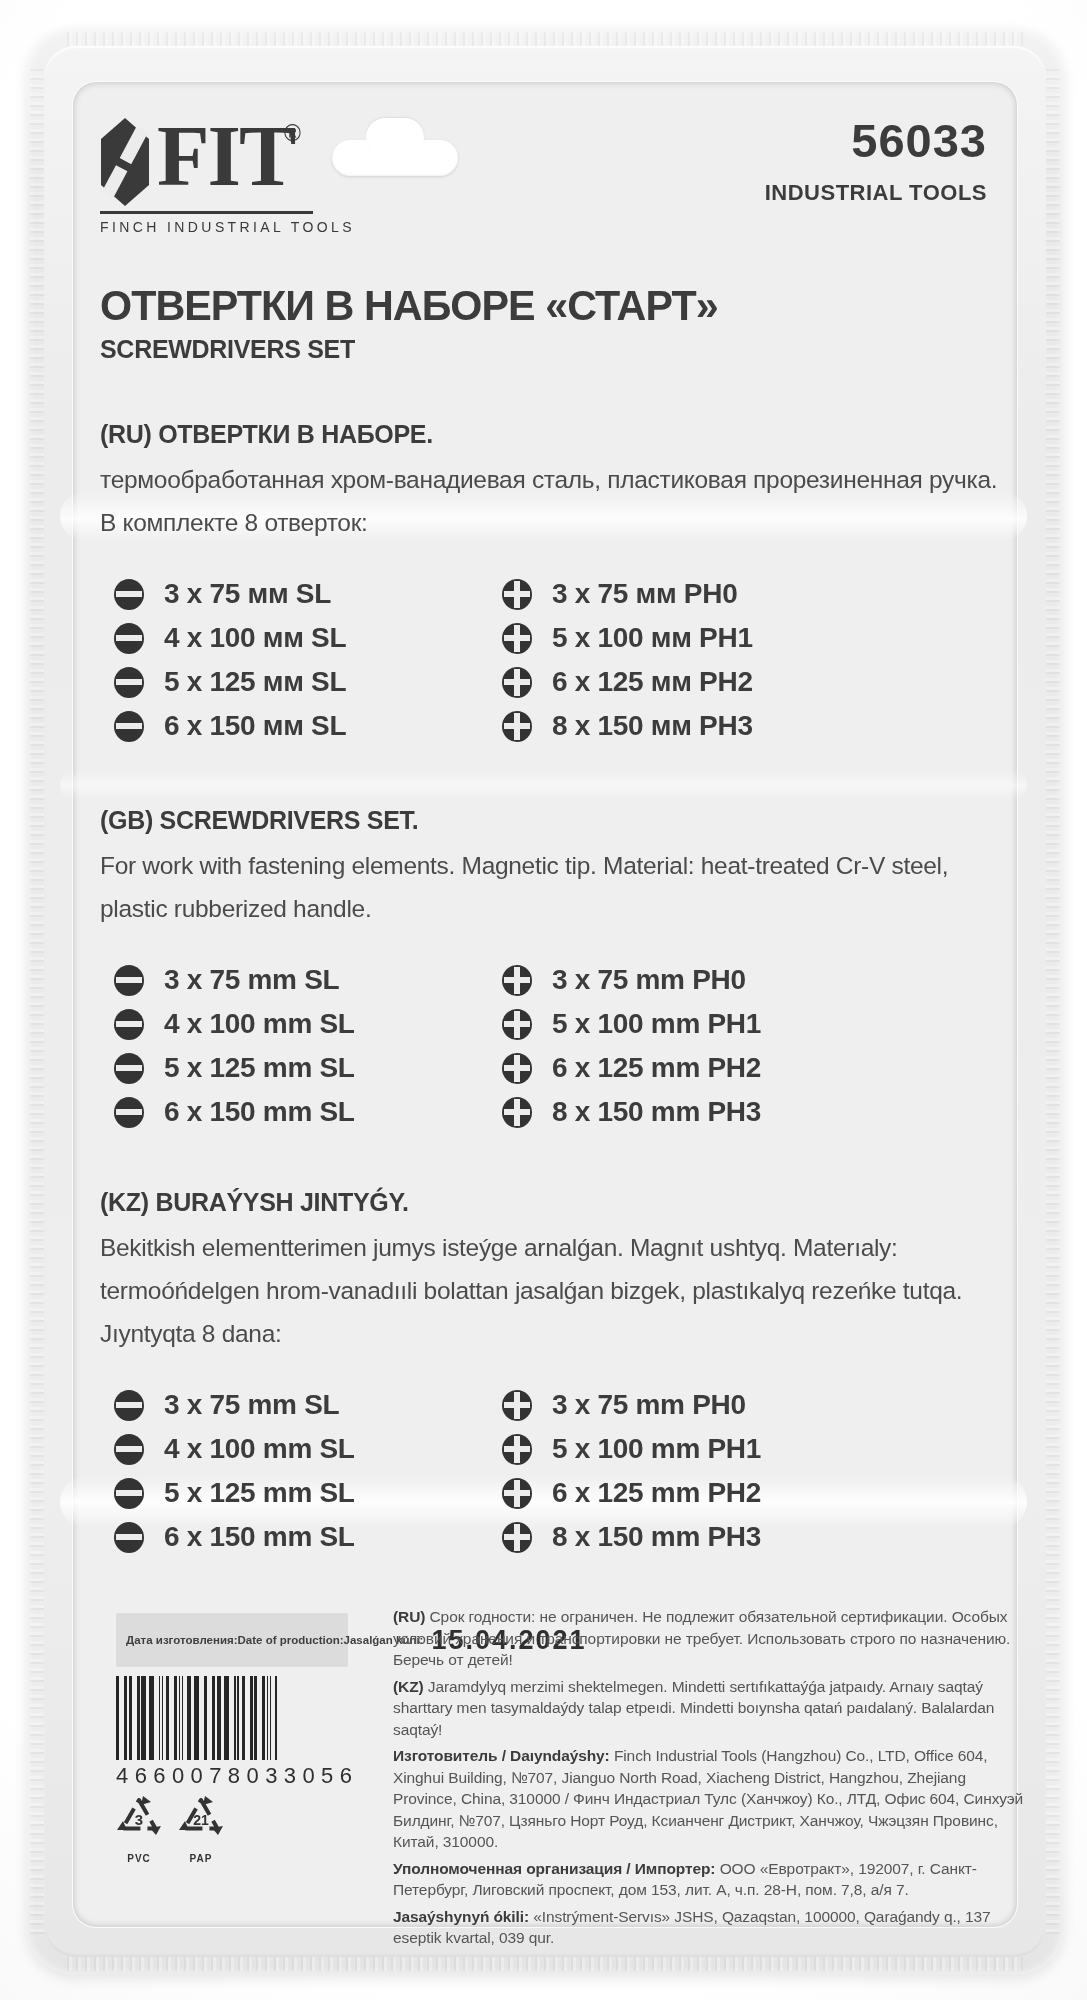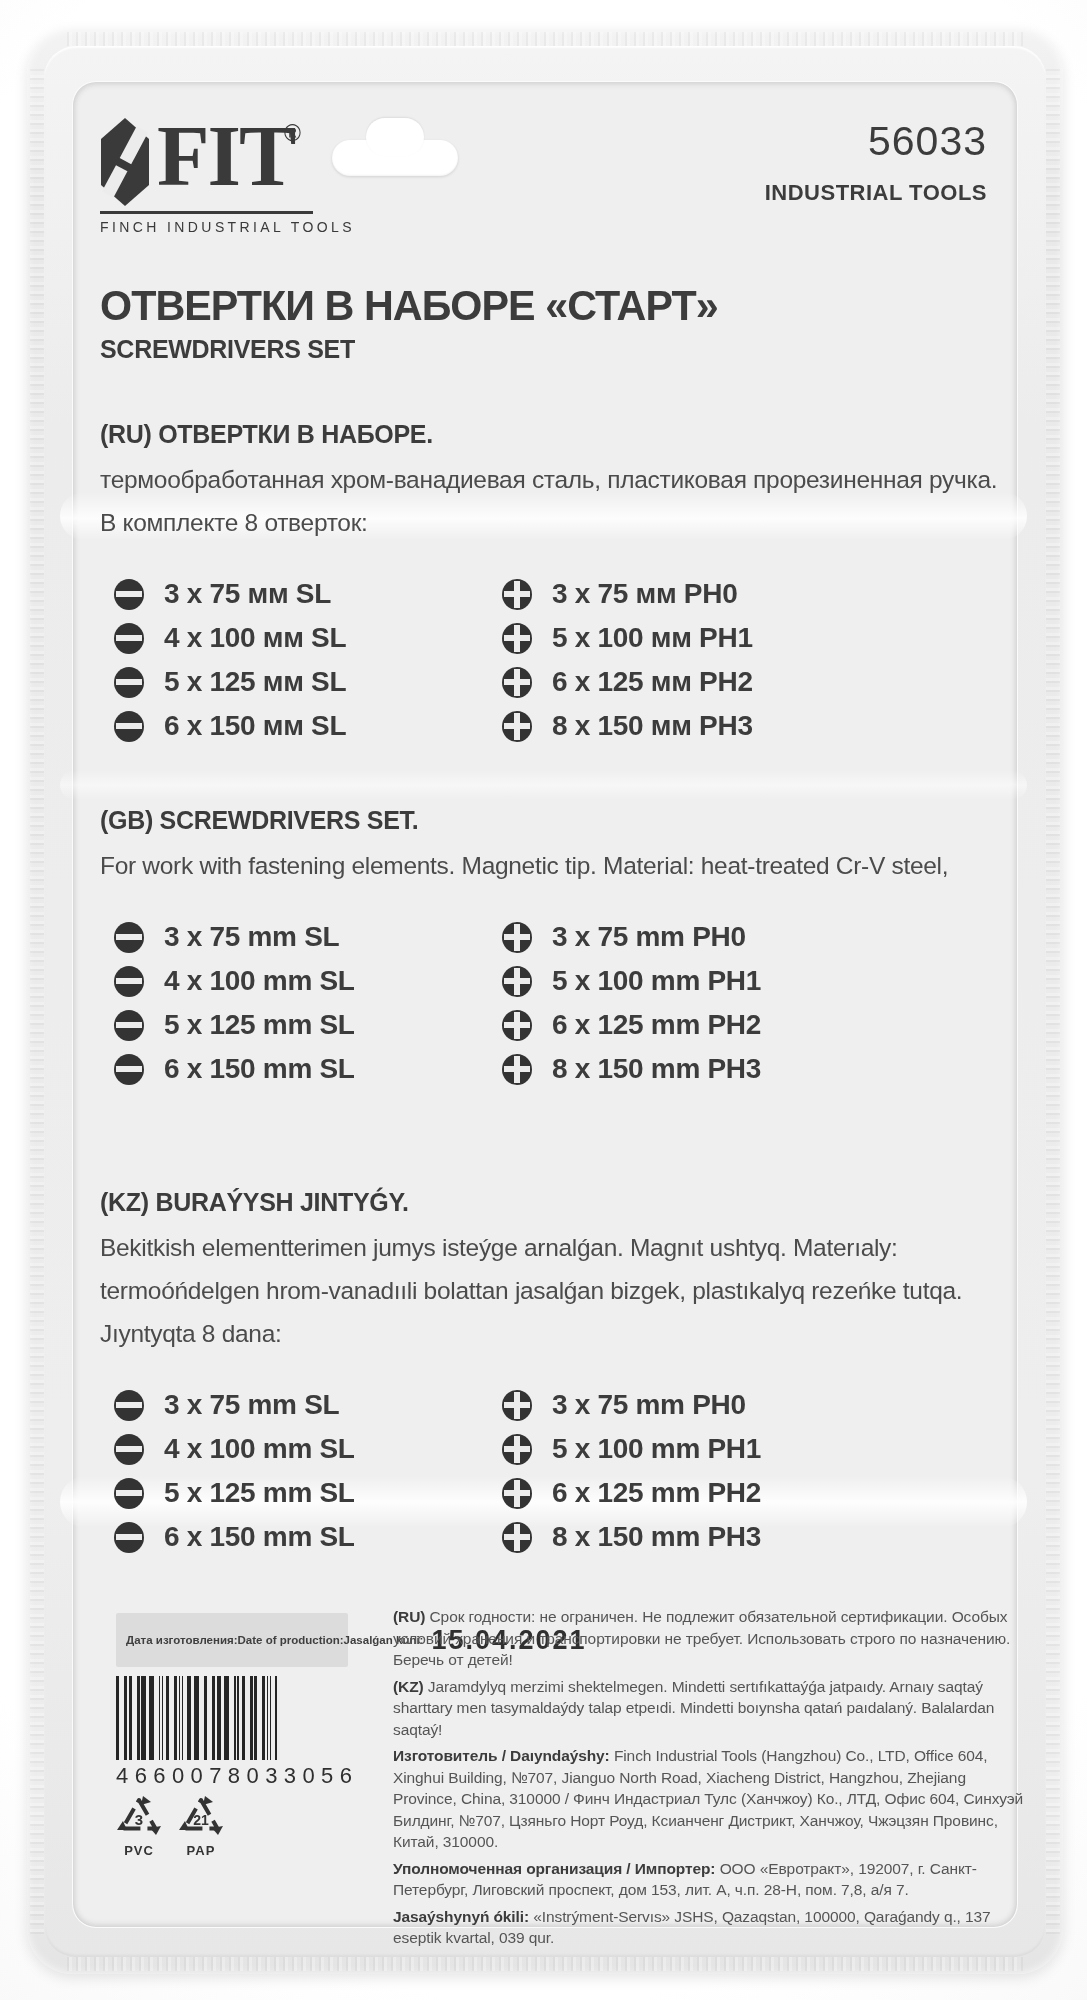--- a/index.html
+++ b/index.html
@@ -56,21 +56,21 @@
   .logo-sub{position:absolute;left:0;top:107px;font-size:14px;letter-spacing:3.4px;color:#3a3a3a;white-space:nowrap;}
 
   
   .hang-hole{position:absolute;left:332px;top:30px;width:126px;height:36px;background:#ffffff;
     border-radius:18px;box-shadow:0 1px 3px rgba(0,0,0,.12), inset 0 -1px 2px rgba(0,0,0,.05);}
   .hang-hole::before{content:"";position:absolute;left:50%;top:-22px;margin-left:-29px;width:58px;height:38px;
     background:#ffffff;border-radius:19px;box-shadow:0 -1px 2px rgba(0,0,0,.08);}
 
   
   .sku-block{position:absolute;right:0;top:4px;text-align:right;}
-  .sku-number{font-size:41px;font-weight:normal;letter-spacing:1px;color:#3c3c3c;line-height:50px;}
+  .sku-number{font-size:47px;font-weight:bold;letter-spacing:1px;color:#3c3c3c;line-height:50px;}
   .sku-brand{font-size:22px;font-weight:bold;letter-spacing:.5px;color:#3c3c3c;margin-top:14px;}
 
   
   .product-title{top:281px;left:0;font-size:43px;font-weight:bold;letter-spacing:-1px;color:#3c3c3c;
     transform:scaleX(.96);transform-origin:left;white-space:nowrap;}
   .product-subtitle{top:335px;left:0;font-size:25px;font-weight:bold;letter-spacing:-.3px;color:#3c3c3c;}
 
   
   .lang-block{left:0;right:0;}
   .lang-heading{font-size:25px;font-weight:bold;color:#3c3c3c;letter-spacing:-.3px;margin:0 0 9px 0;}
@@ -91,21 +91,21 @@
 
   .barcode{top:1676px;left:16px;width:236px;}
   .barcode-bars{height:84px;display:flex;align-items:stretch;}
   .barcode-bars .bar{background:#262626;height:100%;}
   .barcode-bars .gap{height:100%;}
   .barcode-digits{margin-top:3px;display:flex;justify-content:space-between;font-size:22px;color:#2f2f2f;}
 
   .recycle-row{top:1795px;left:16px;display:flex;gap:16px;}
   .recycle{display:flex;flex-direction:column;align-items:center;width:46px;}
   .recycle svg{display:block;}
-  .recycle-label{font-size:13px;font-weight:bold;letter-spacing:1px;color:#333;margin-top:6px;}
+  .recycle-label{font-size:10px;font-weight:bold;letter-spacing:1px;color:#333;margin-top:16px;}
 
   .legal{top:1606px;left:278px;width:632px;font-size:15.5px;line-height:21.5px;color:#555555;letter-spacing:-.1px;margin-left:15px;}
   .legal p{margin:0 0 5px 0;}
   .legal .b{font-weight:bold;color:#3c3c3c;}
 </style>
 </head>
 <body>
 
 <div class="scene">
 
@@ -185,20 +185,21 @@
         <div class="sd-row">
             <span class="sd-icon ph"></span>
             <span class="sd-label">8 х 150 мм PH3</span>
           </div>
       </div>
     </div>
 
     <div class="abs lang-block" style="top:806px;">
       <h3 class="lang-heading">(GB) SCREWDRIVERS SET.</h3>
       <div class="body-line">For work with fastening elements. Magnetic tip. Material: heat-treated Cr-V steel,</div>
+      <div class="body-line">plastic rubberized handle.</div>
       <div class="sd-grid">
         <div class="sd-row">
             <span class="sd-icon sl"></span>
             <span class="sd-label">3 x 75 mm SL</span>
           </div>
         <div class="sd-row">
             <span class="sd-icon ph"></span>
             <span class="sd-label">3 x 75 mm PH0</span>
           </div>
         <div class="sd-row">

